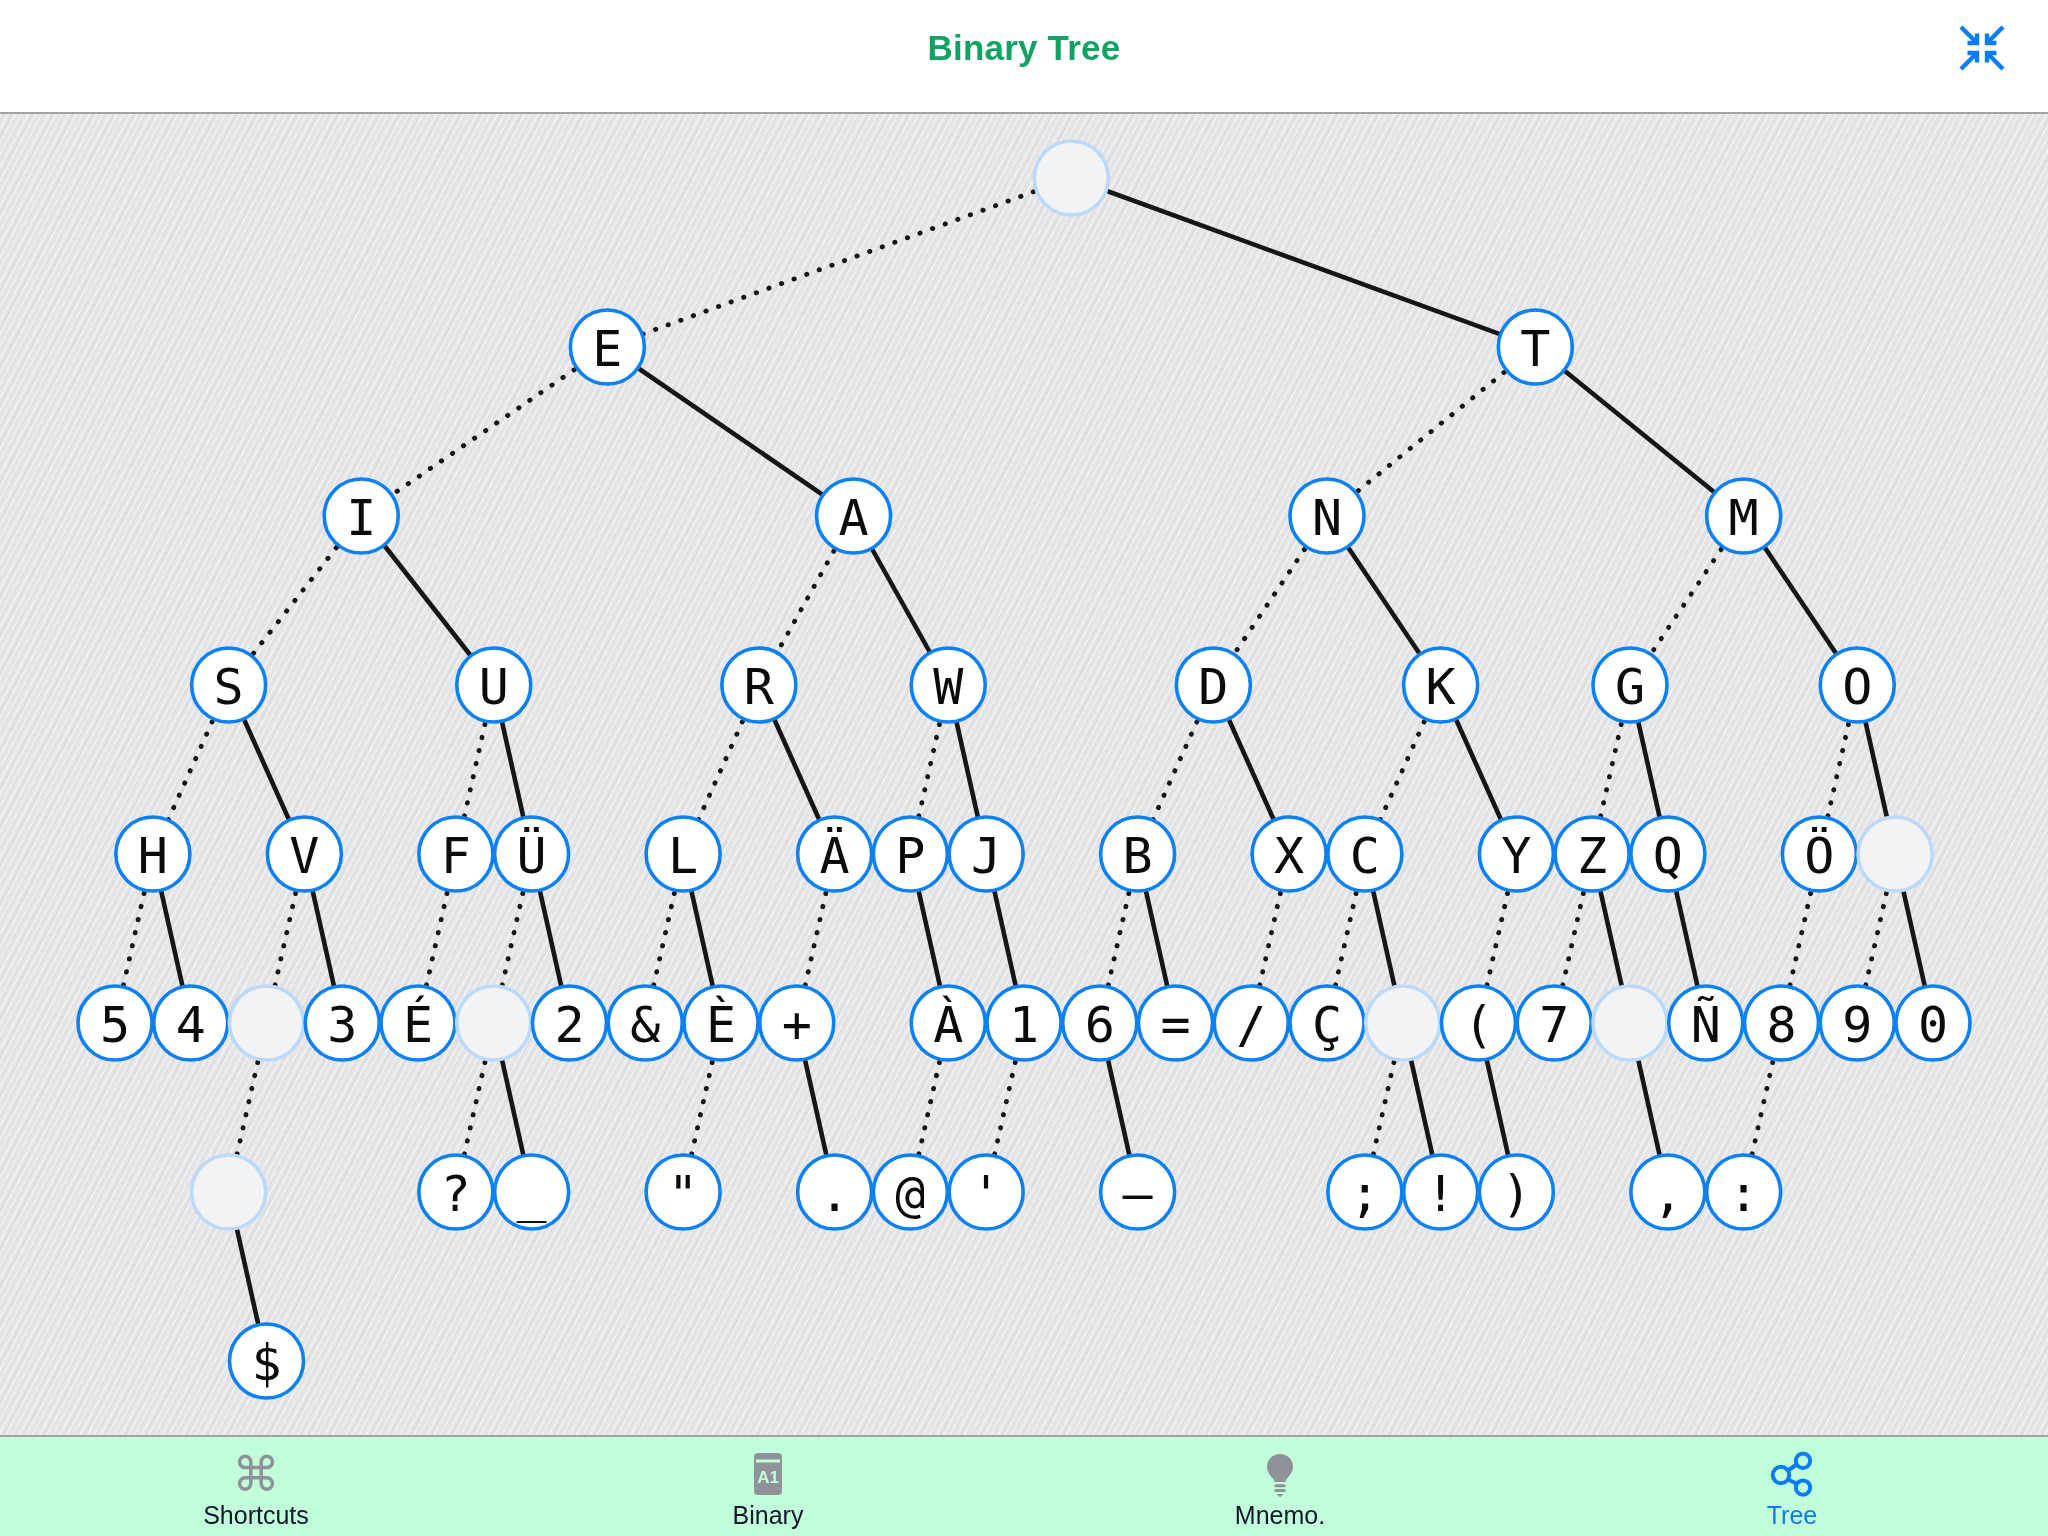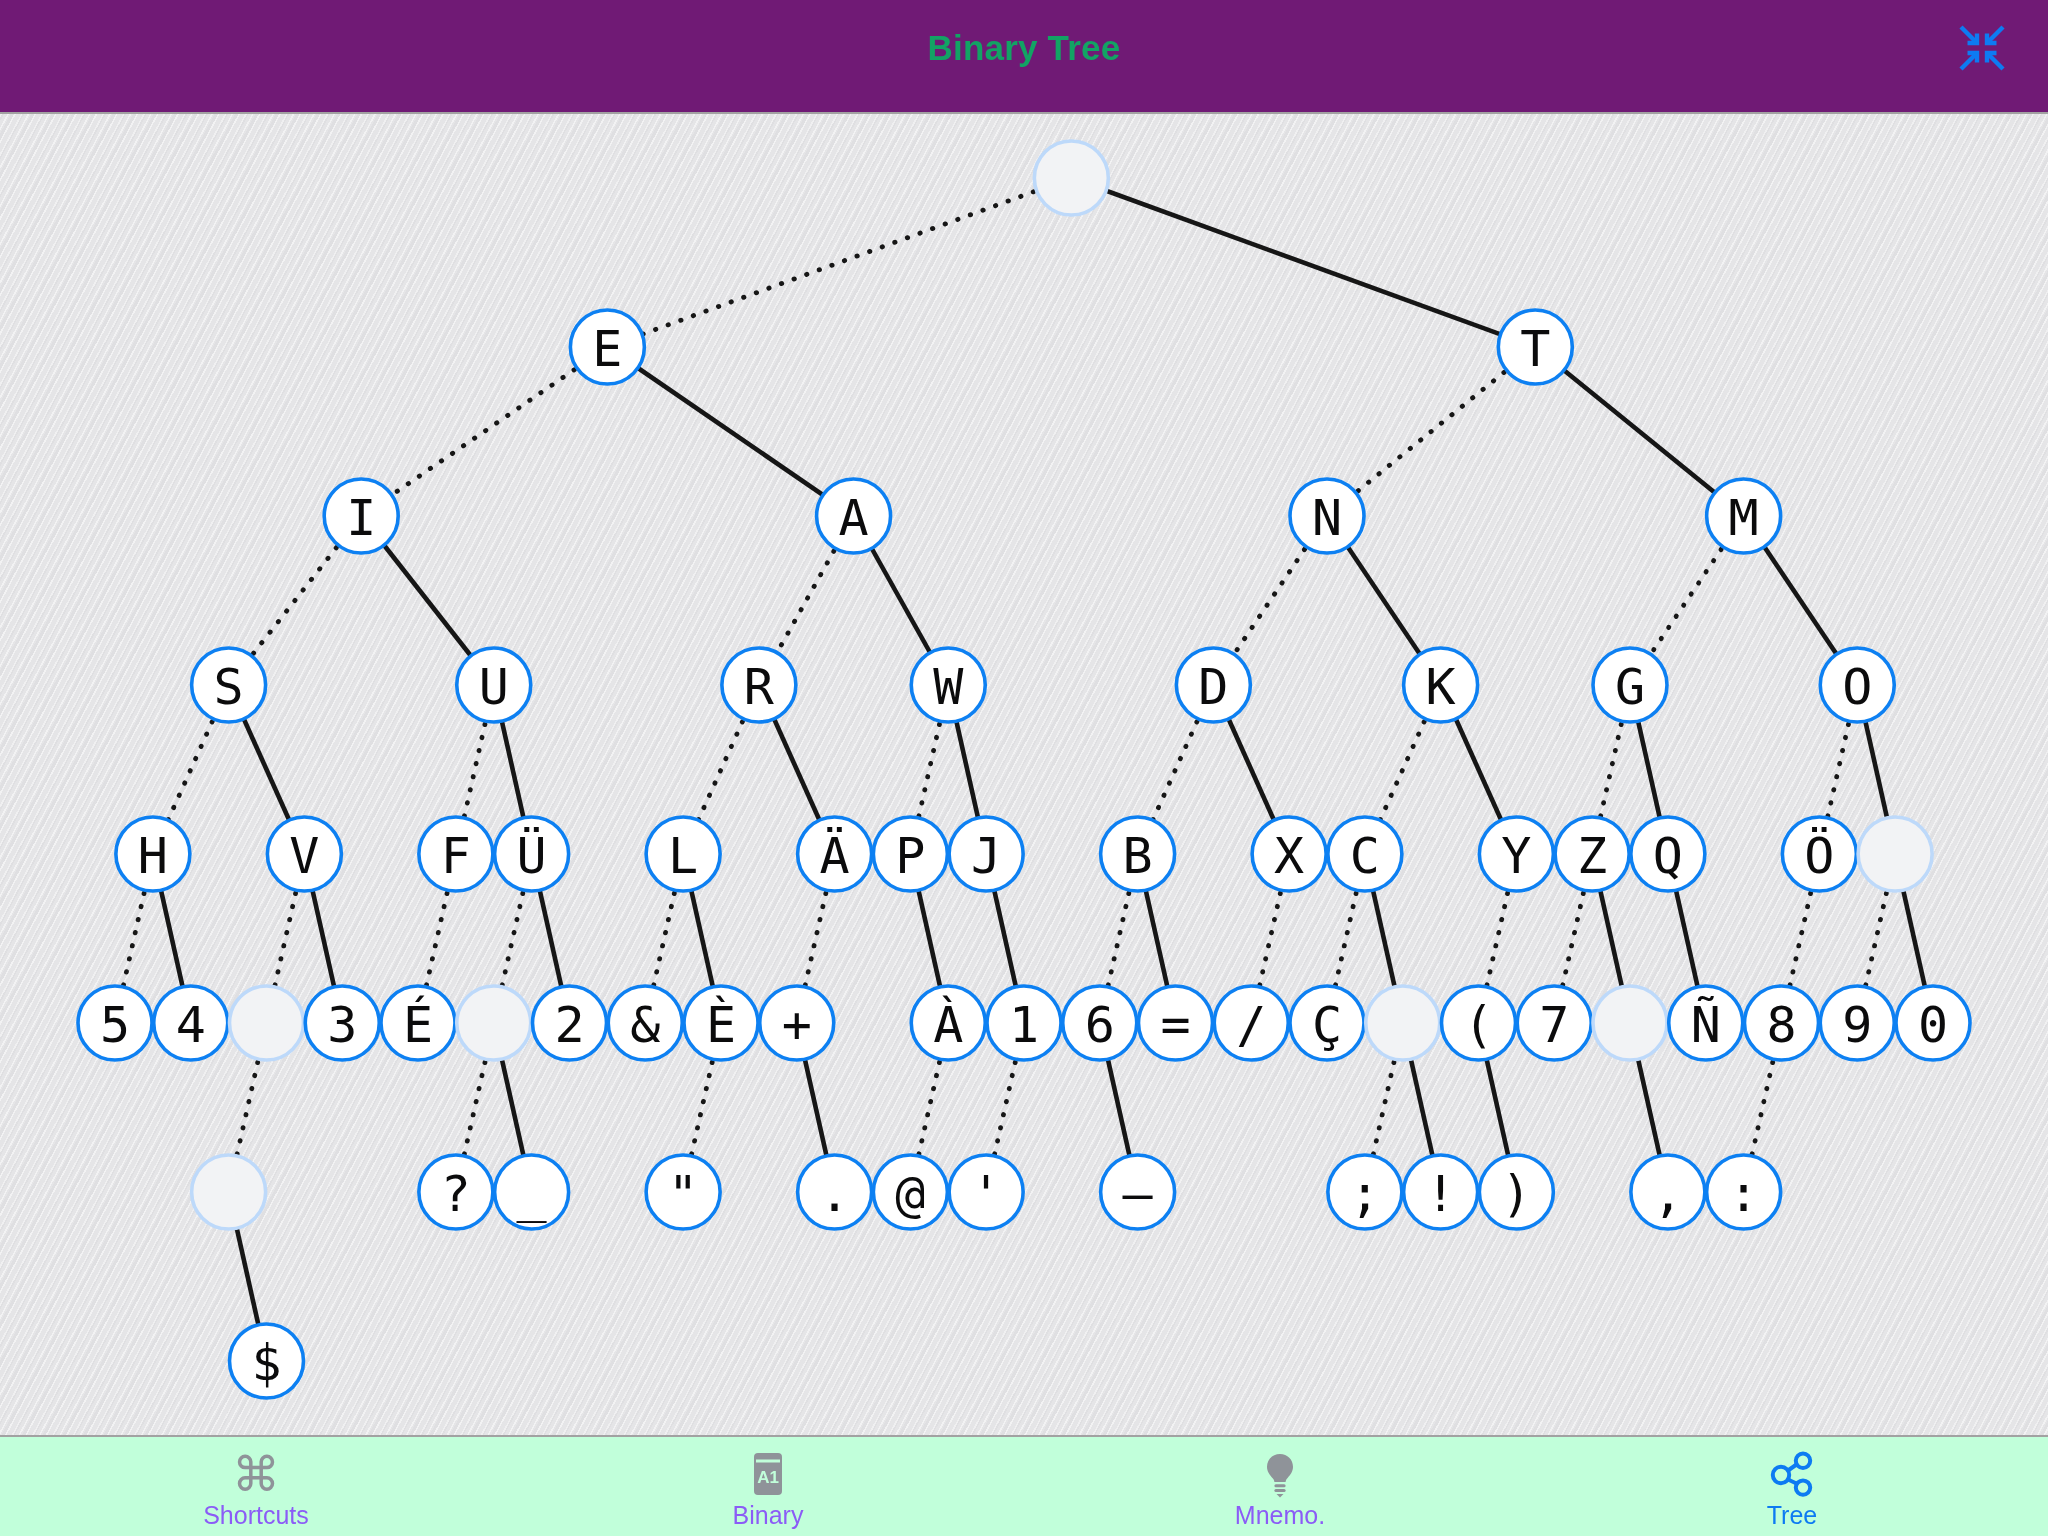--- a/index.html
+++ b/index.html
@@ -14,21 +14,21 @@
     background:
       repeating-linear-gradient(118deg, rgba(255,255,255,.50) 0 1.5px, rgba(255,255,255,0) 1.5px 6px),
       repeating-linear-gradient(118deg, rgba(150,150,158,.07) 0 3px, rgba(0,0,0,0) 3px 9px),
       #e5e5e7;
   }
   #tree-svg{position:absolute;inset:0;z-index:1;}
 
   
   .header{
     position:absolute;top:0;left:0;right:0;height:112px;z-index:2;
-    background:#701a75;border-bottom:2px solid #a2a2a2;padding-left:24px;
+    background:#ffffff;border-bottom:2px solid #a2a2a2;padding-left:24px;
   }
   .header-title{
     position:absolute;left:0;right:0;top:28px;text-align:center;
     font-size:35px;font-weight:700;color:#12a364;letter-spacing:.2px;
   }
   .collapse-btn{
     position:absolute;right:38px;top:20px;width:56px;height:56px;
     background:none;border:none;padding:2px;cursor:pointer;
   }
 
@@ -46,21 +46,21 @@
   .tabbar{
     position:absolute;left:0;right:0;bottom:0;height:99px;z-index:2;
     background:#c1ffda;border-top:2px solid #a2a2a2;
     display:flex;
   }
   .tab{
     flex:1;display:flex;flex-direction:column;align-items:center;
     padding-top:13px;background:none;border:none;cursor:pointer;
   }
   .tab .icon-box{height:48px;display:flex;align-items:center;justify-content:center;}
-  .tab .tab-label{font-size:25px;margin-top:3px;color:#8b5cf6;font-weight:400;}
+  .tab .tab-label{font-size:25px;margin-top:3px;color:#0f172a;font-weight:400;}
   .tab .ico-stroke{stroke:#8f9399;fill:none;}
   .tab .ico-fill{fill:#8f9399;}
   .tab .ico-cut{fill:#c1ffda;}
   .tab .ico-text{fill:#c1ffda;font-family:"Liberation Sans",sans-serif;font-weight:bold;}
   .tab.active .tab-label{color:#0d7bf2;}
   .tab.active .ico-stroke{stroke:#0d7bf2;}
   .cmd-glyph{font-family:"DejaVu Sans",sans-serif;font-size:48px;color:#8f9399;line-height:48px;}
 </style>
 </head>
 <body>

